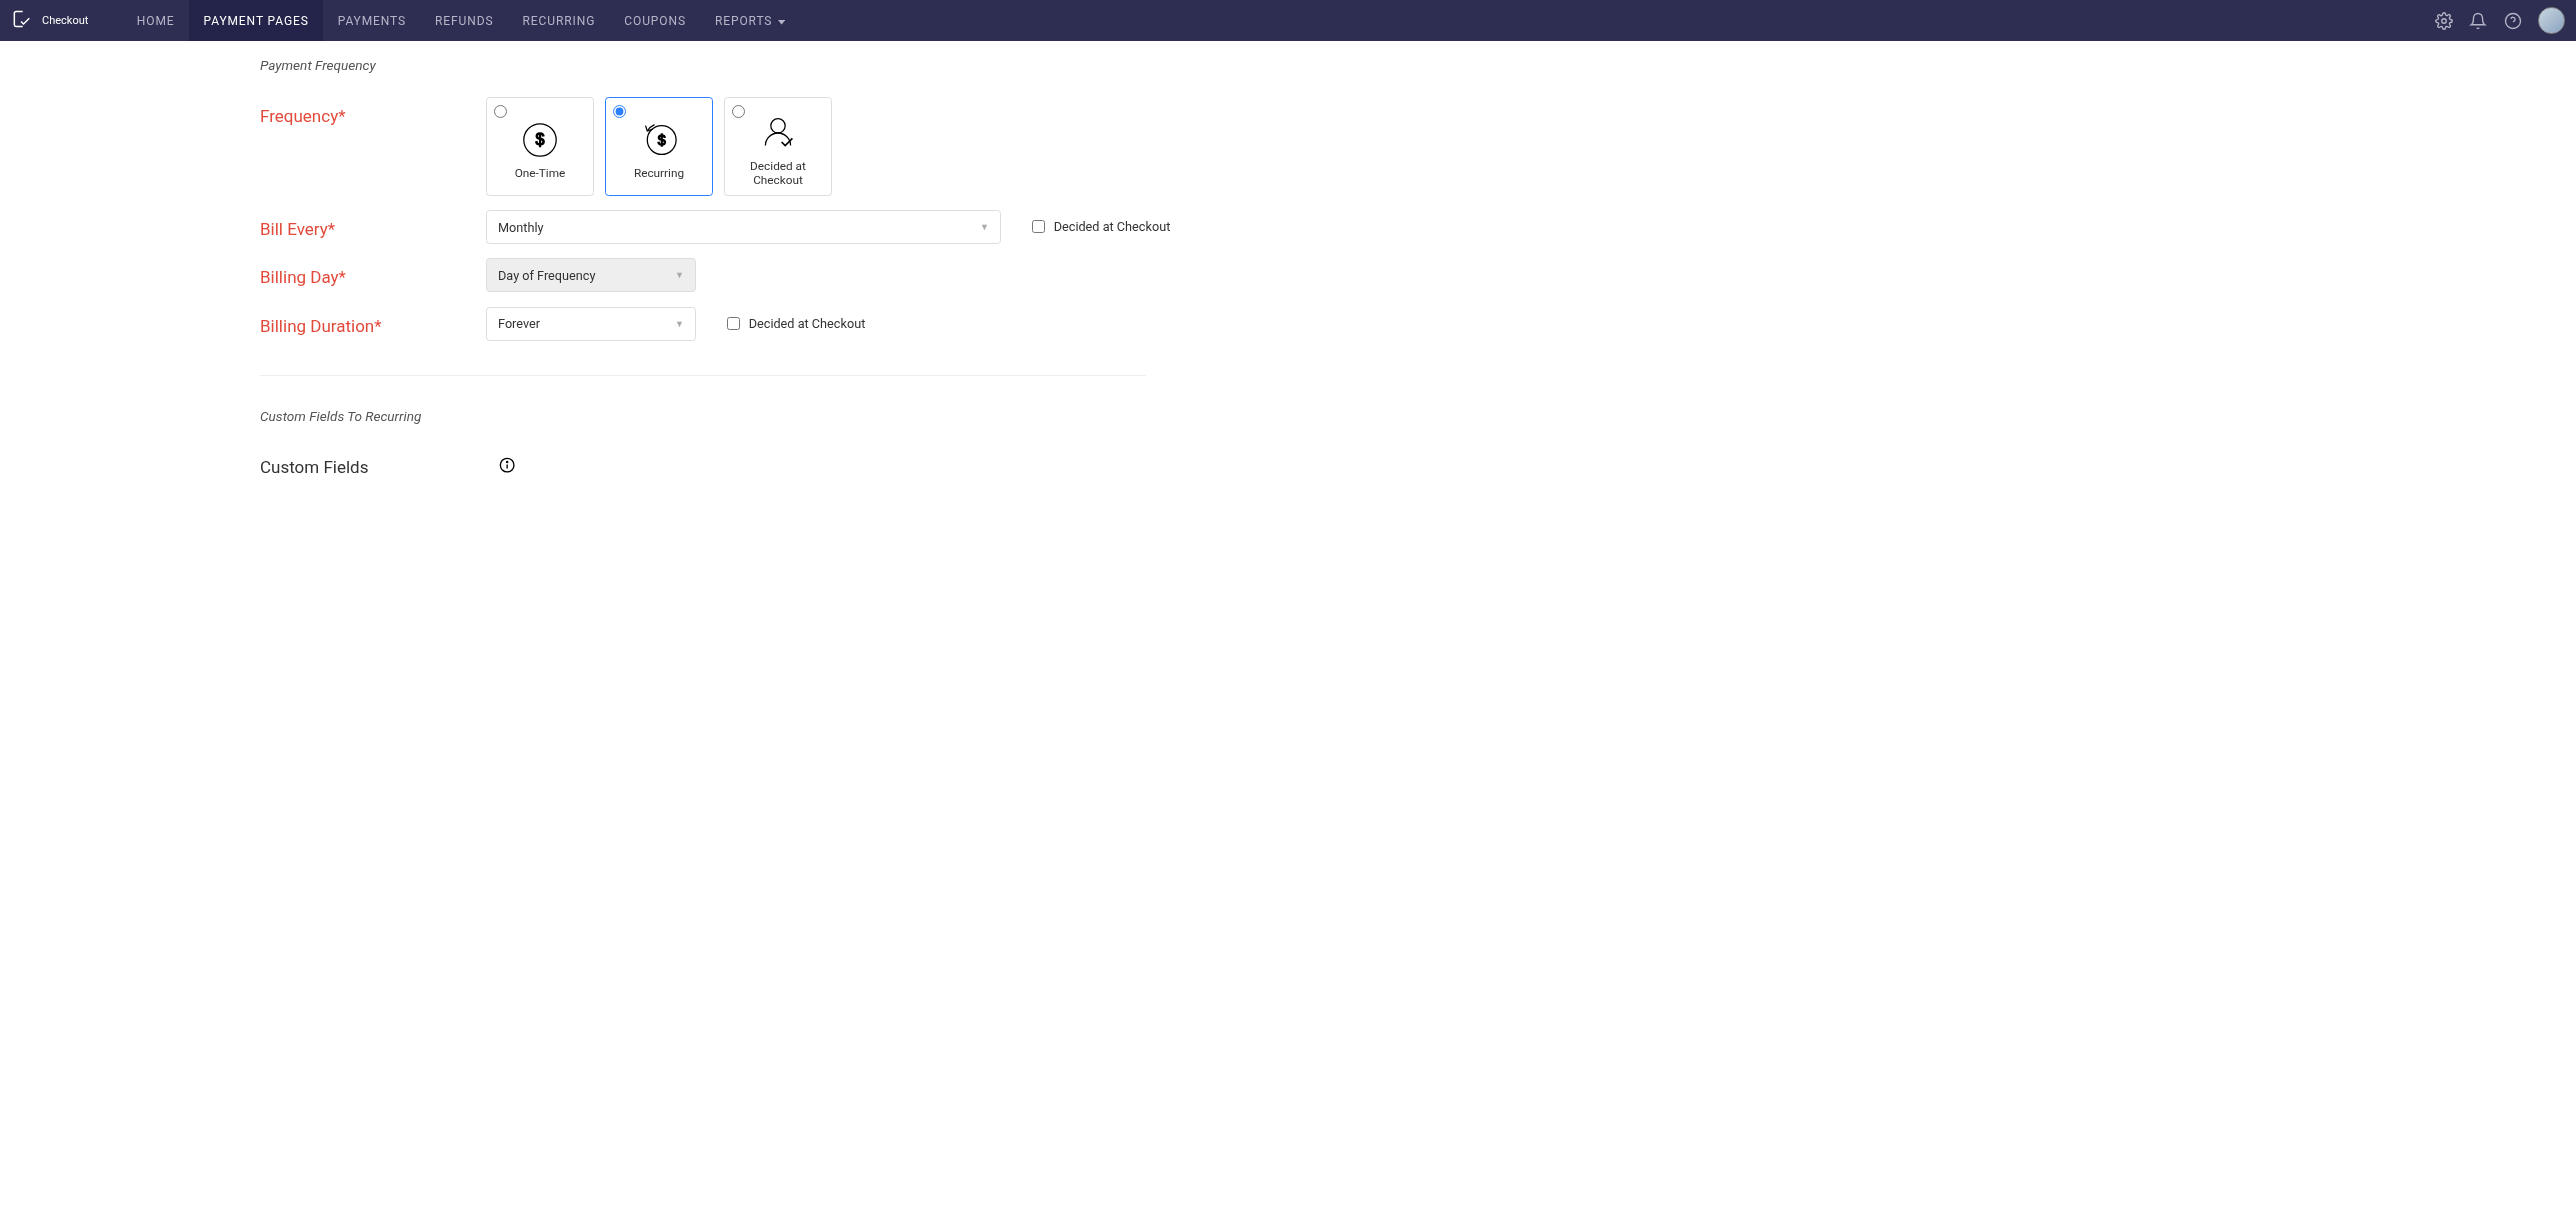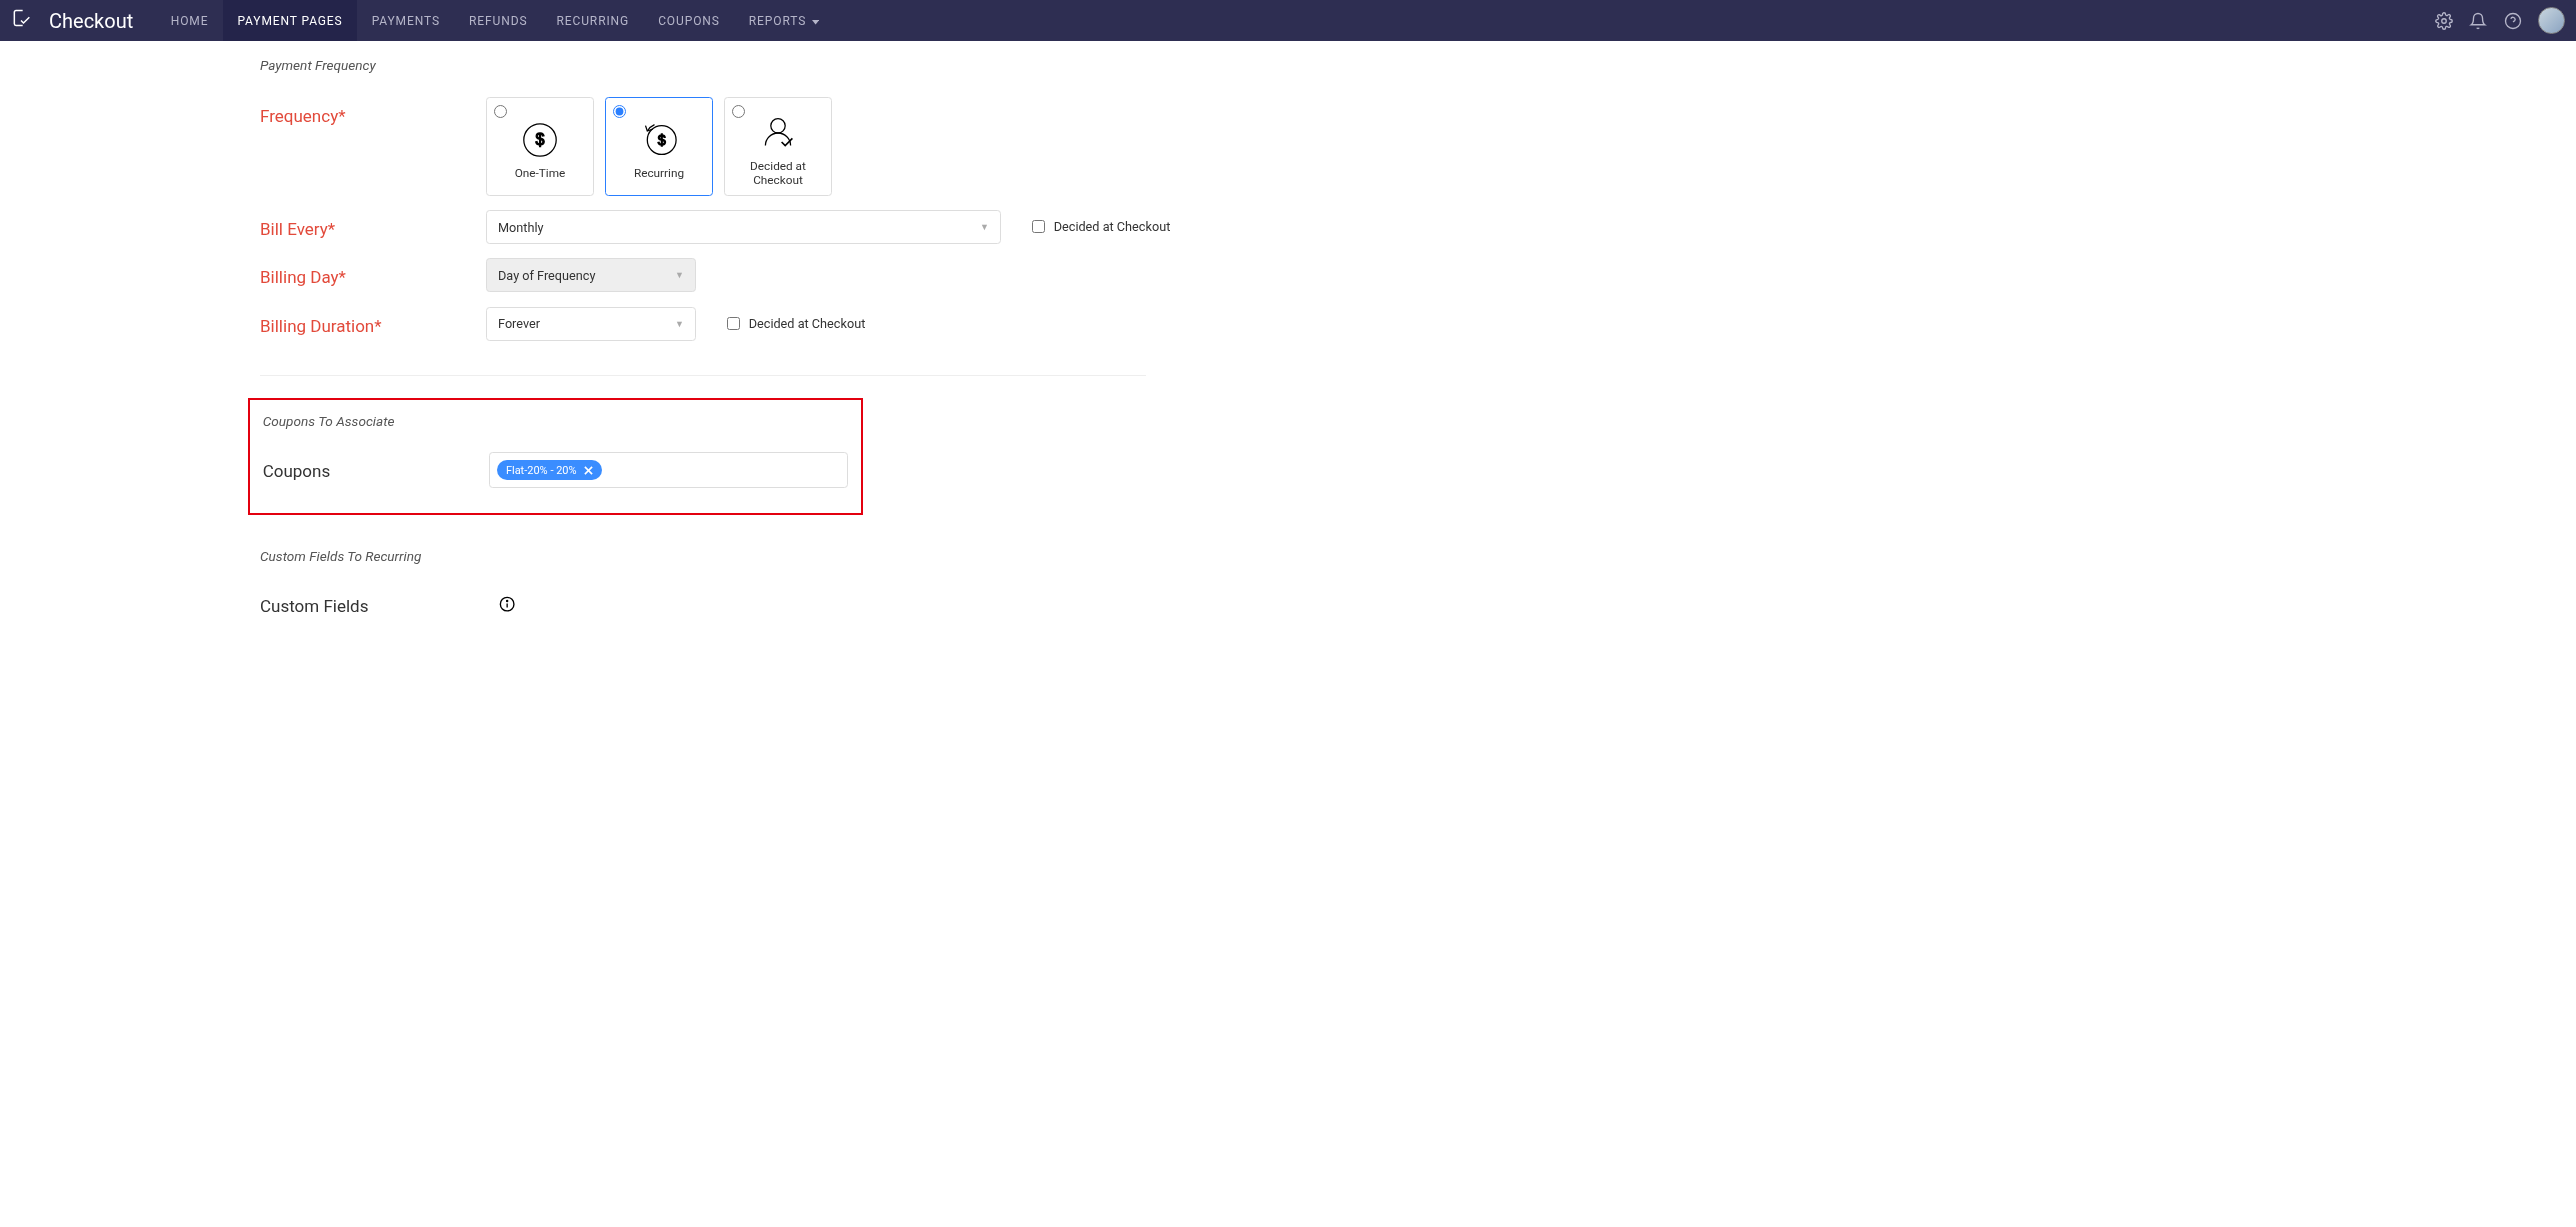--- a/index.html
+++ b/index.html
@@ -9,23 +9,23 @@
     background: #2e2e52;
     height: 41px;
     display: flex;
     align-items: center;
     padding: 0 11px;
   }
   .topnav-logo {
     display: flex;
     align-items: center;
     color: #fff;
-    font-size: 20px;
-    margin-right: 23px;
-    gap: 18px;
+    font-size: 11px;
+    margin-right: 34px;
+    gap: 11px;
   }
   .topnav-items { display: flex; height: 100%; }
   .topnav-item {
     display: flex;
     align-items: center;
     padding: 0 14.5px;
     color: #b5b5c9;
     font-size: 12px;
     letter-spacing: 0.9px;
     cursor: pointer;
@@ -349,37 +349,20 @@
       <span class="caret">▼</span>
     </div>
     <label class="decided-checkout">
       <input type="checkbox" style="">
       <span>Decided at Checkout</span>
     </label>
   </div>
 
   <div class="divider"></div>
 
-  <div class="coupon-block">
-    <div class="section-title">Coupons To Associate</div>
-    <div class="form-row">
-      <div class="form-label dark">Coupons</div>
-      <div class="tag-input">
-        <span class="tag-blue">
-          <span>Flat-20% - 20%</span>
-          <span class="close-x">
-            <svg width="9" height="9" viewBox="0 0 10 10" stroke="#fff" stroke-width="1.8">
-                <line x1="1" y1="1" x2="9" y2="9"></line>
-                <line x1="9" y1="1" x2="1" y2="9"></line>
-              </svg>
-          </span>
-        </span>
-      </div>
-    </div>
-  </div>
 
   <div class="section-title" style="margin-top:25px">Custom Fields To Recurring</div>
   <div class="form-row row-flex">
     <div class="form-label dark">Custom Fields</div>
     <span class="info-icon-outer">
       <svg width="16.3" height="16.3" viewBox="0 0 24 24" fill="none" stroke="#000" stroke-width="2">
         <circle cx="12" cy="12" r="10"></circle>
         <line x1="12" y1="11" x2="12" y2="17"></line>
         <circle cx="12" cy="7.5" r="0.8" fill="#000"></circle>
       </svg>

